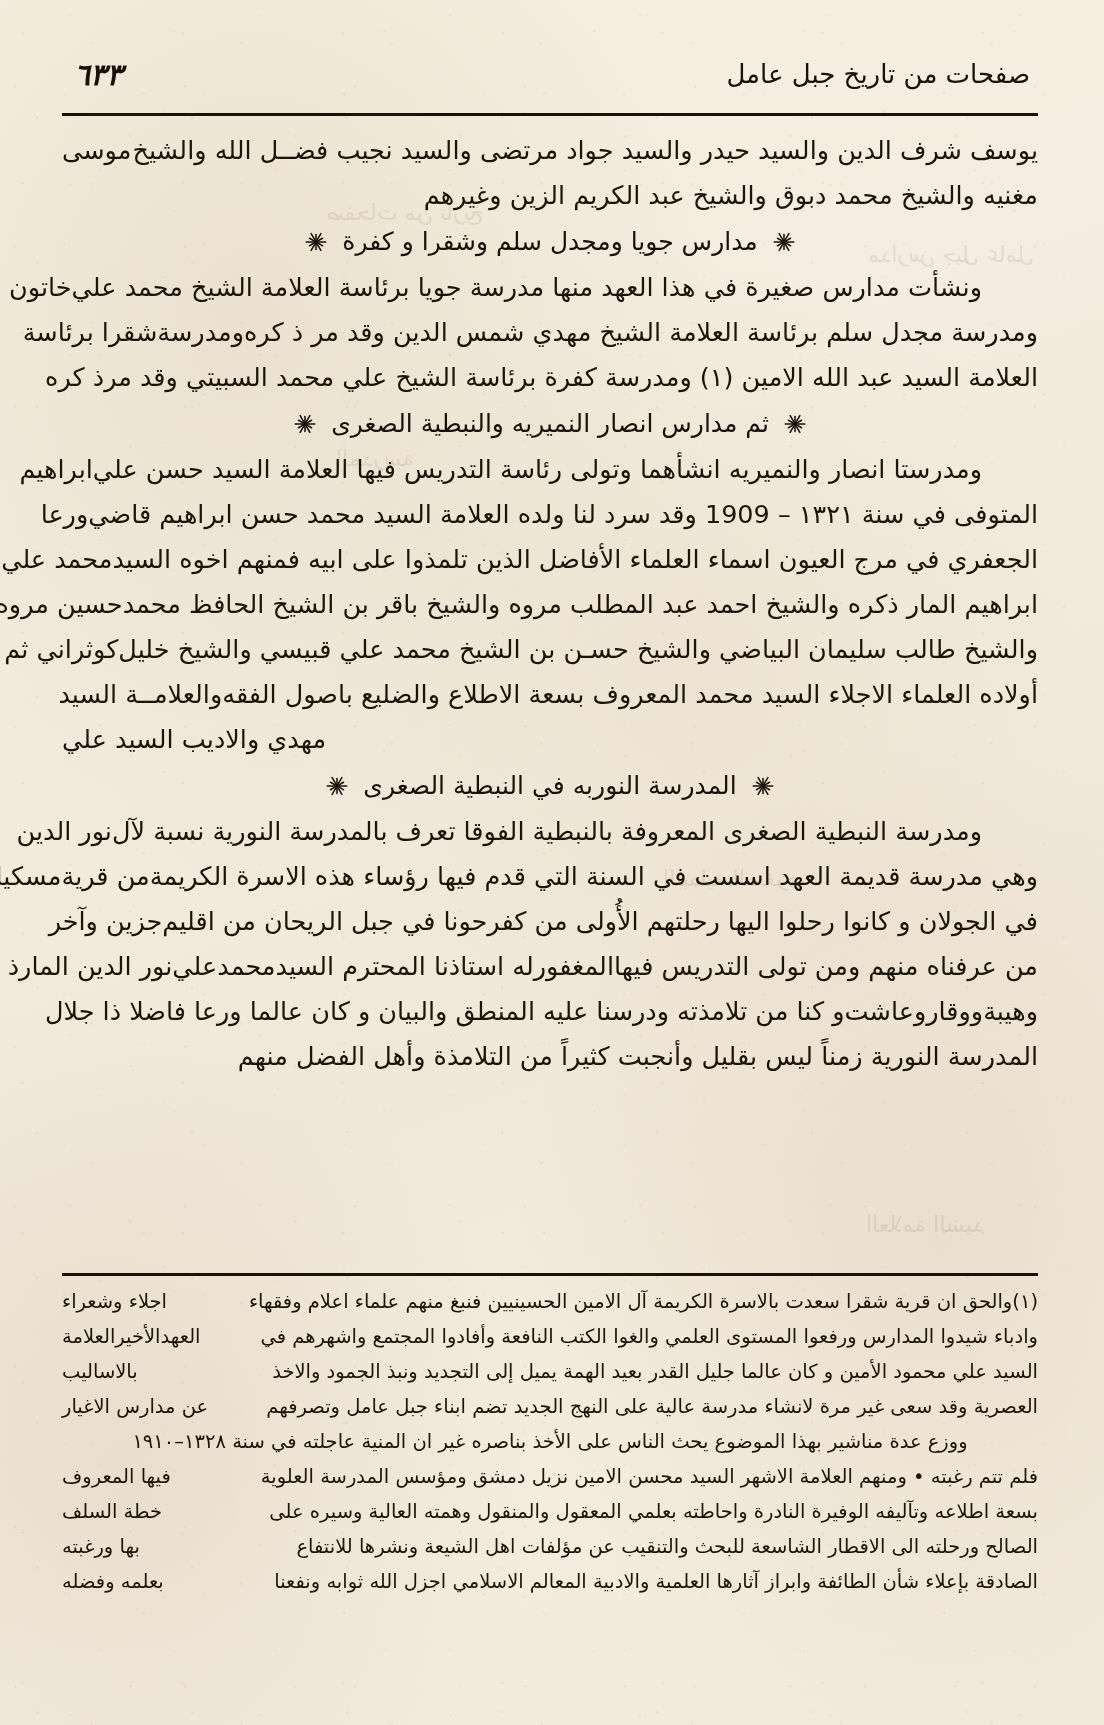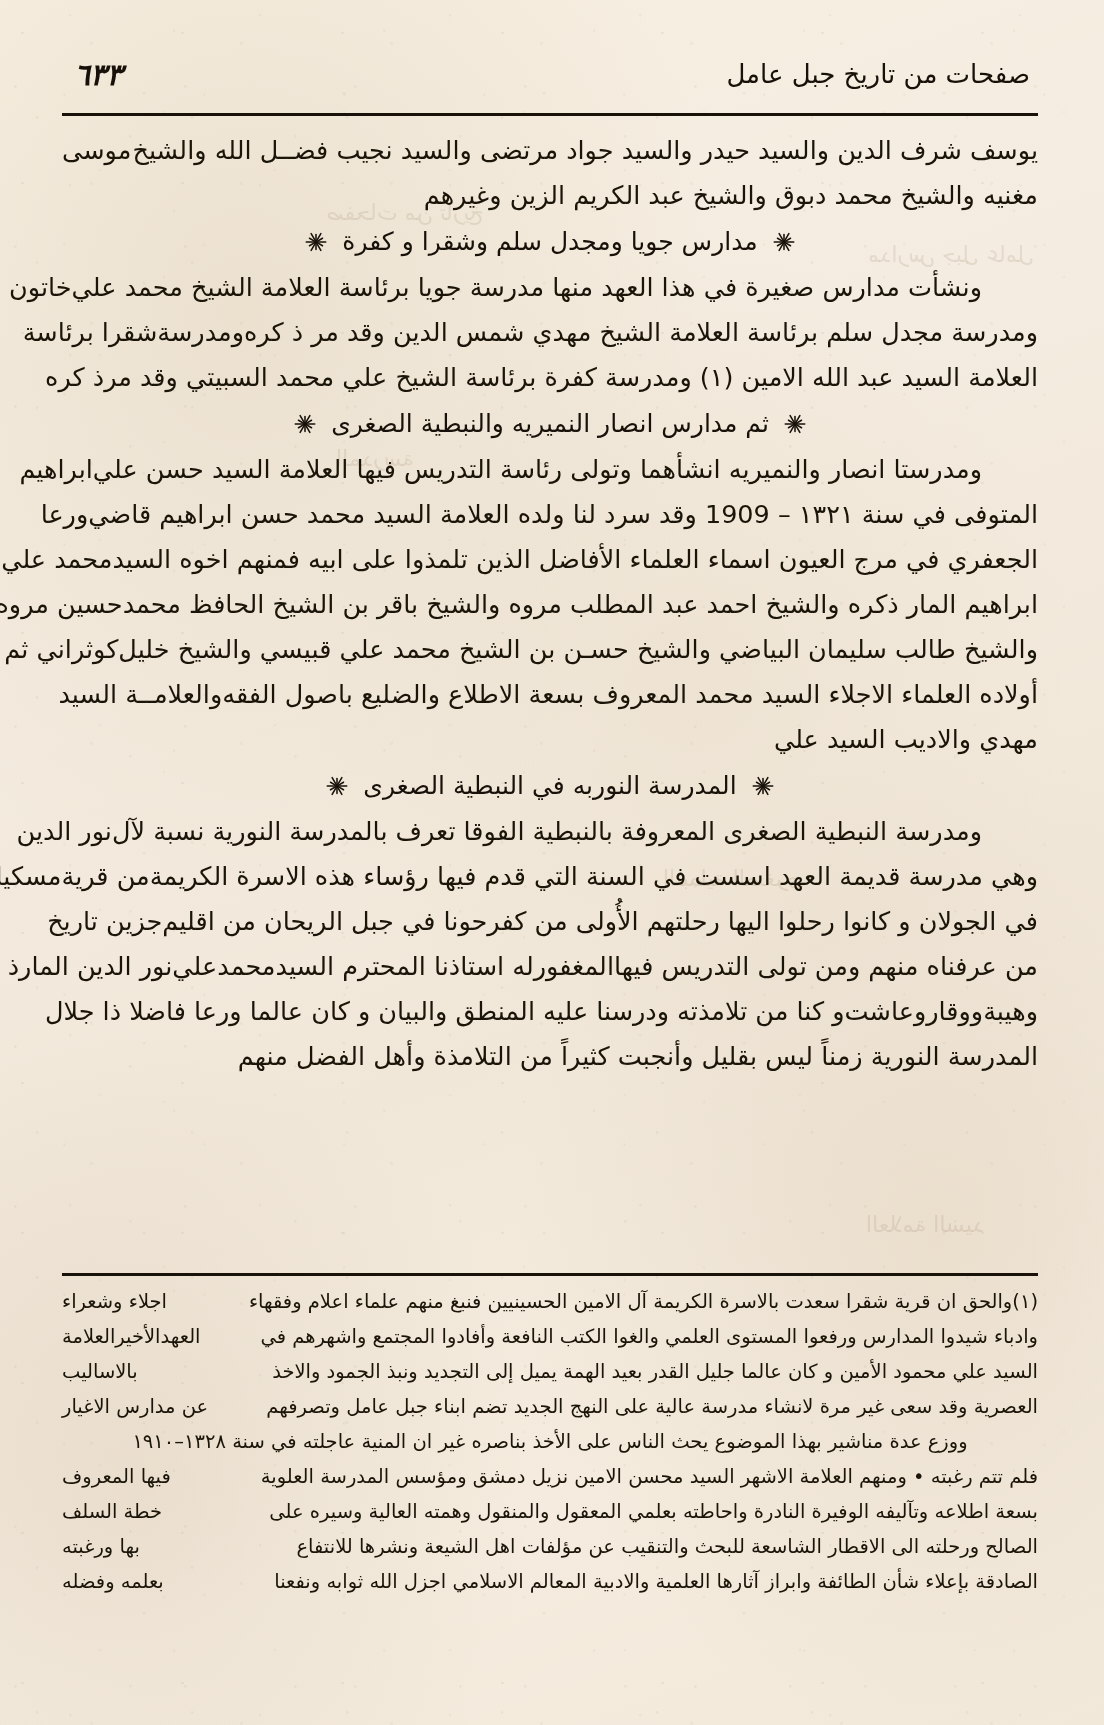--- a/index.html
+++ b/index.html
@@ -113,21 +113,21 @@
     margin: 0;
     height: 45px;
     display: flex;
     align-items: center;
   }
   .line.just {
     justify-content: space-between;
   }
   .line.just > span { white-space: nowrap; }
   .line.center {
-    justify-content: flex-start;
+    justify-content: flex-end;
   }
   .line.indent { padding-right: 56px; }
 
   .heading {
     height: 47px;
     display: flex;
     align-items: center;
     justify-content: center;
     gap: 15px;
     font-size: 25px;
@@ -364,21 +364,21 @@
         <div class="line just indent">
           <span>ومدرسة النبطية الصغرى المعروفة بالنبطية الفوقا تعرف بالمدرسة النورية نسبة لآل</span>
           <span>نور الدين</span>
         </div>
         <div class="line just">
           <span>وهي مدرسة قديمة العهد اسست في السنة التي قدم فيها رؤساء هذه الاسرة الكريمة</span>
           <span>من قريةمسكيك</span>
         </div>
         <div class="line just">
           <span>في الجولان و كانوا رحلوا اليها رحلتهم الأُولى من كفرحونا في جبل الريحان من اقليم</span>
-          <span>جزين تاريخ</span>
+          <span>جزين وآخر</span>
         </div>
         <div class="line just">
           <span>من عرفناه منهم ومن تولى التدريس فيهاالمغفورله استاذنا المحترم السيدمحمدعلي</span>
           <span>نور الدين المارذ كره</span>
         </div>
         <div class="line just">
           <span>وهيبةووقاروعاشت</span>
           <span>و كنا من تلامذته ودرسنا عليه المنطق والبيان و كان عالما ورعا فاضلا ذا جلال</span>
         </div>
         <div class="line just">

